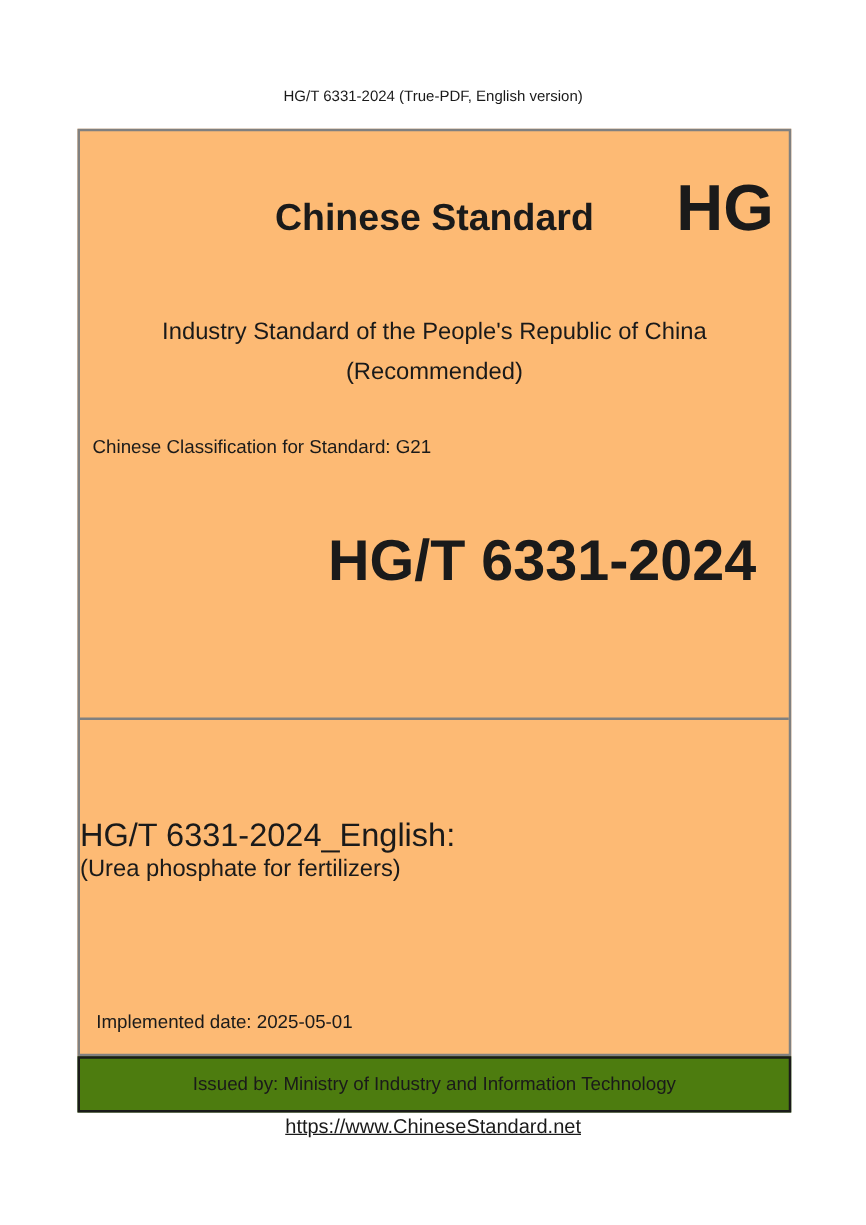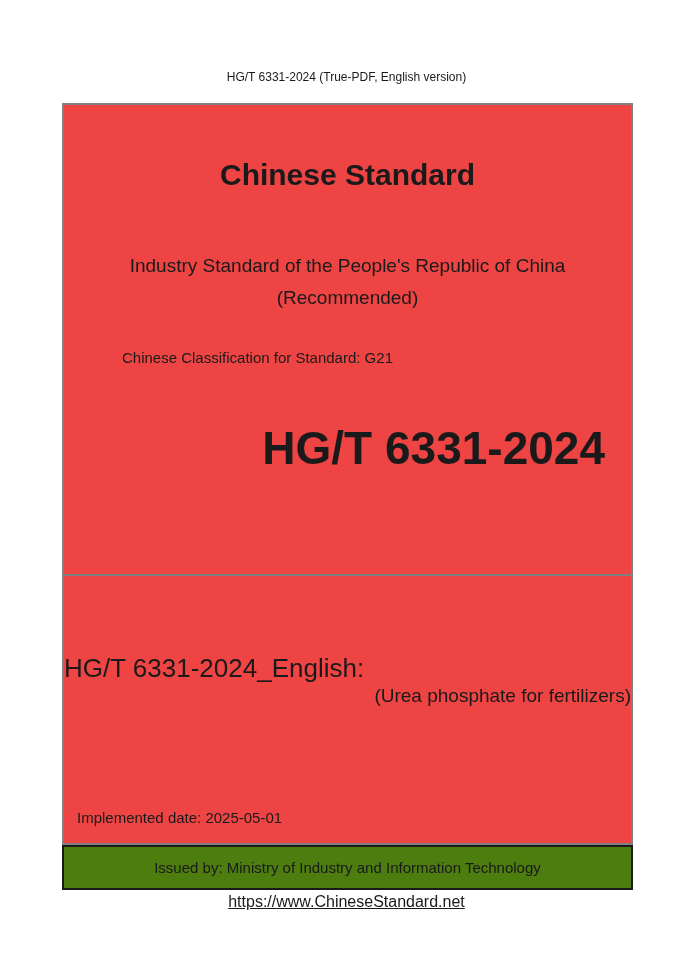--- a/index.html
+++ b/index.html
@@ -26,21 +26,21 @@
     color: var(--text-color, #1a1a1a);
   }
   .main-box {
     position: absolute;
     left: 62px;
     top: 103px;
     width: 571px;
     height: 742px;
     border: 2px solid var(--box-border, #808080);
     box-sizing: border-box;
-    background: #ef4444;
+    background: #fdba74;
   }
   .brand-title {
     position: absolute;
     top: 52px;
     left: 0;
     width: 100%;
     text-align: center;
     font-size: 30px;
     font-weight: bold;
     line-height: 1.2;
@@ -68,21 +68,20 @@
     left: 0;
     width: 100%;
     text-align: center;
     font-size: 19px;
   }
   .classification {
     position: absolute;
     top: 244px;
     left: 10px;
     font-size: 15px;
-    margin-left: 48px;
   }
   .standard-number {
     position: absolute;
     top: 318px;
     left: 0;
     width: 100%;
     text-align: right;
     padding-right: 26px;
     box-sizing: border-box;
     font-size: 46px;
@@ -104,21 +103,21 @@
     left: 0;
     width: 100%;
     text-align: left;
     font-size: 26px;
   }
   .english-line2 {
     position: absolute;
     top: 580px;
     left: 0;
     width: 100%;
-    text-align: right;
+    text-align: left;
     font-size: 19px;
   }
   .dates-row {
     position: absolute;
     top: 704px;
     left: 0;
     width: 100%;
     padding: 0 13px;
     box-sizing: border-box;
     display: flex;
@@ -157,20 +156,21 @@
 <body>
 
 <div class="page">
 
   <div class="doc-header">HG/T 6331-2024 (True-PDF, English version)</div>
 
   <div class="main-box">
 
     <div class="brand-title">Chinese Standard</div>
 
+    <div class="brand-logo">HG</div>
 
     <div class="type-line1">Industry Standard of the People's Republic of China</div>
 
     <div class="type-line2">(Recommended)</div>
 
     <div class="classification">Chinese Classification for Standard: G21</div>
 
     <div class="standard-number">HG/T 6331-2024</div>
 
     <div class="divider"></div>

